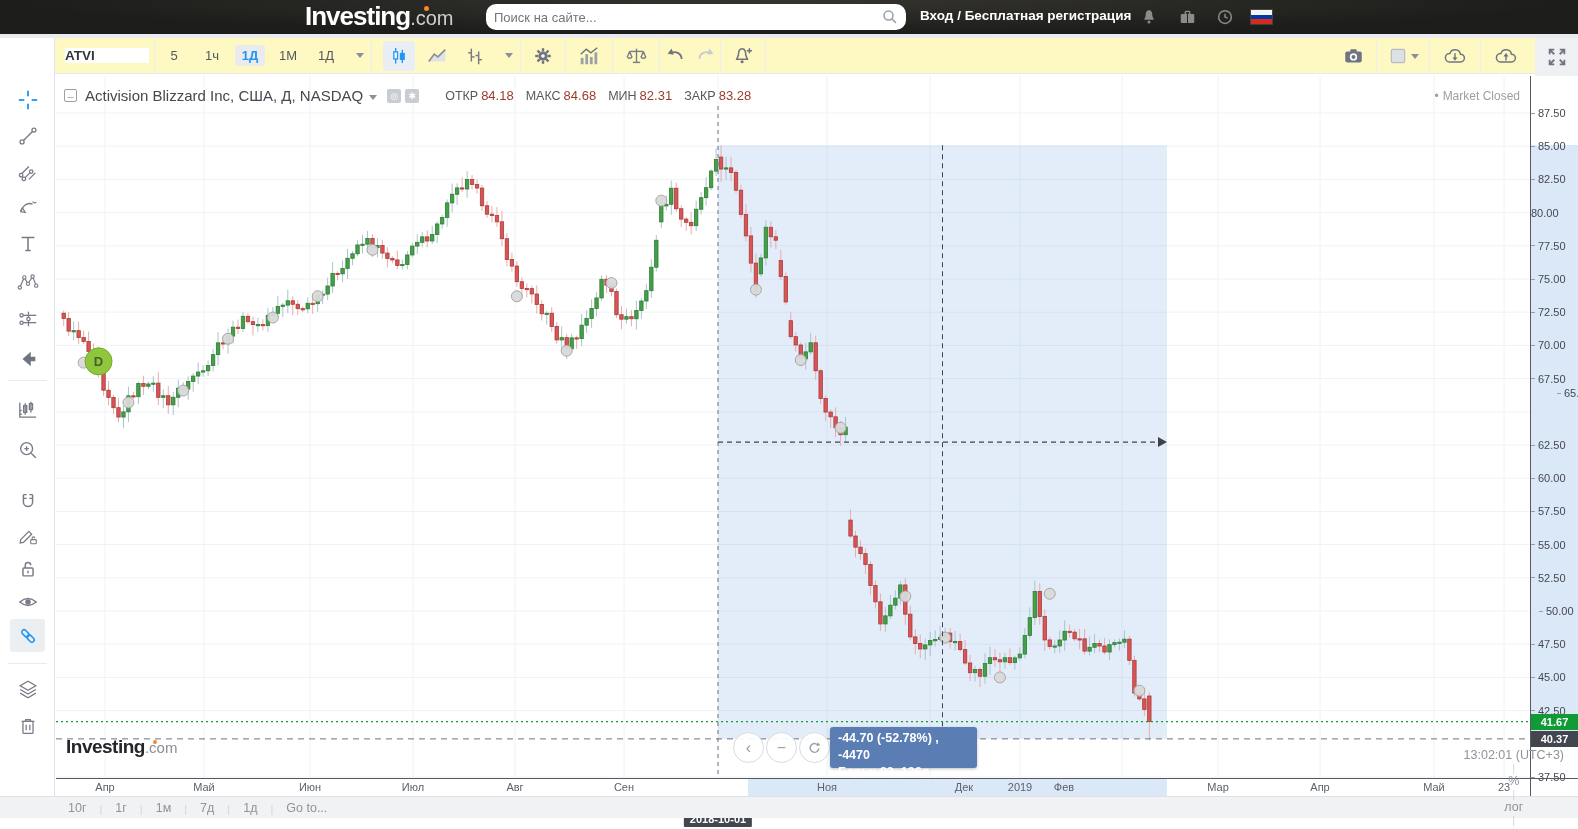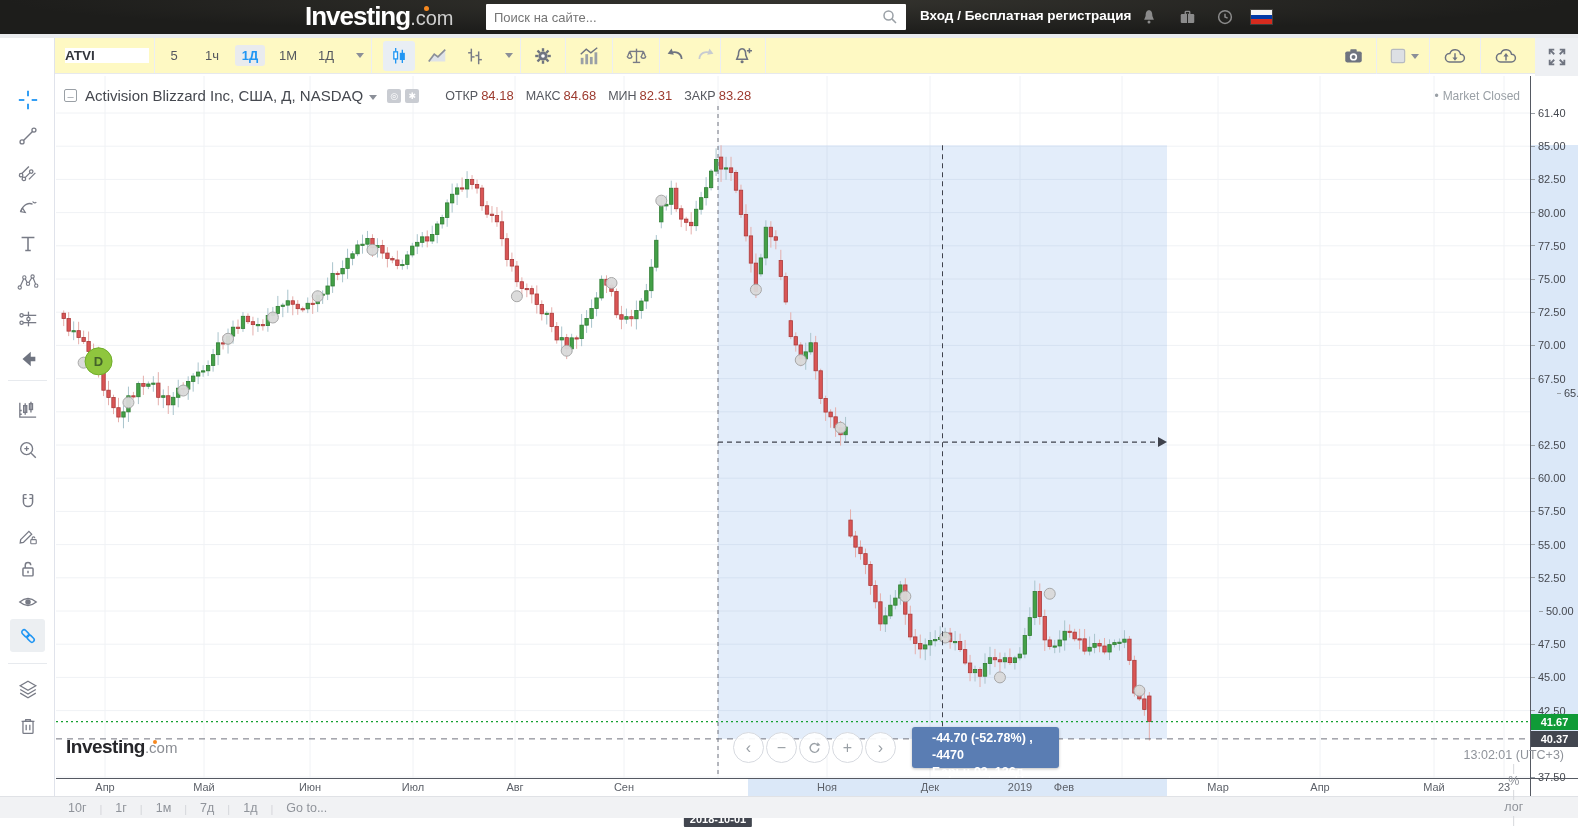--- a/index.html
+++ b/index.html
@@ -9,21 +9,21 @@
 
   
   .top-header { position:absolute; left:0; top:0; width:1578px; height:34px;
     background:radial-gradient(ellipse at 50% 0%, #35342f 0%, #1d1d1b 70%); z-index:30; }
   .logo { position:absolute; left:305px; top:1px; color:#fff; font-weight:bold;
     font-size:26px; letter-spacing:-1px; }
   .logo .dom { font-weight:normal; font-size:20px; color:#cfcfcf; letter-spacing:0; }
   .logo .idot { position:absolute; width:5px; height:5px; border-radius:50%;
     background:#f6881f; left:119px; top:5px; }
   .searchbox { position:absolute; left:486px; top:4px; width:420px; height:26px;
-    background:#fff; border-radius:1px; display:flex; align-items:center; }
+    background:#fff; border-radius:10px; display:flex; align-items:center; }
   .searchbox input { flex:1; border:none; outline:none; background:transparent;
     font-size:13px; color:#333; padding:0 8px; font-family:inherit; }
   .searchbox svg { margin-right:7px; }
   .login-link { position:absolute; left:920px; top:8px; color:#fff; font-size:13.5px;
     font-weight:bold; text-decoration:none; }
   .hdr-ico { position:absolute; top:8px; }
   .flag { position:absolute; left:1251px; top:10px; width:21px; height:14px;
     box-shadow:0 0 0 1px rgba(255,255,255,.15); }
   .flag div { height:4.66px; }
   .gap-strip { position:absolute; left:0; top:34px; width:1578px; height:4px; background:#e9ebee; }
@@ -79,23 +79,23 @@
   .watermark { position:absolute; left:10px; top:660px; z-index:7; font-weight:bold;
     font-size:19px; color:#26262a; letter-spacing:-0.5px; }
   .watermark .dom { font-weight:normal; font-size:15px; color:#8a8d93; letter-spacing:0; }
   .watermark .idot { position:absolute; width:4px; height:4px; border-radius:50%;
     background:#f6881f; left:87px; top:4px; }
 
   .zoom-controls { position:absolute; left:675px; top:656px; display:flex; z-index:8; }
   .zoom-btn { width:31px; height:31px; border-radius:50%; border:1px solid #d7dae0;
     background:rgba(255,255,255,.92); color:#9aa0a6; font-size:16px; display:flex;
     align-items:center; justify-content:center; margin-left:2px; cursor:pointer; }
-  .measure-tooltip { position:absolute; left:856px; top:651px; width:147px; height:41px;
+  .measure-tooltip { position:absolute; left:774px; top:651px; width:147px; height:41px;
     background:#5a7db3; border-radius:3px; z-index:9; color:#fff; font-size:12.5px;
-    font-weight:bold; padding:3px 20px; line-height:17px; box-shadow:0 1px 3px rgba(0,0,0,.25); }
+    font-weight:bold; padding:3px 8px; line-height:17px; box-shadow:0 1px 3px rgba(0,0,0,.25); }
 
   
   .price-axis { position:absolute; left:1531px; top:76px; width:47px; height:720px;
     background:#fff; z-index:5; font-size:11px; color:#45484f; cursor:ns-resize; }
   .axis-tint { position:absolute; left:0; top:69px; width:47px; height:594px; background:#dbe8f8; }
   .tick { position:absolute; left:0; display:flex; align-items:center; height:12px; }
   .tick .dash { width:4px; height:1px; background:#9aa0a6; margin-right:3px; }
   .price-label { position:absolute; left:0; width:47px; height:16px; color:#fff;
     font-size:11px; font-weight:bold; display:flex; align-items:center; justify-content:center; z-index:3; }
   .price-label.current { top:638px; background:#109b37; }
@@ -1047,31 +1047,31 @@
 
   <div class="pane-border-r"></div>
   <div class="pane-border-b"></div>
 
   <div class="price-axis" id="price-axis">
     <div class="axis-tint"></div>
     <div class="price-label current">41.67</div>
     <div class="price-label cross">40.37</div>
   <div class="tick" style="top: 31px;">
         <span class="dash"></span>
-        <span>61.40</span>
+        <span>87.50</span>
       </div>
       <div class="tick" style="top: 64.2px;">
         <span class="dash"></span>
         <span>85.00</span>
       </div>
       <div class="tick" style="top: 97.4px;">
         <span class="dash"></span>
         <span>82.50</span>
       </div>
-      <div class="tick" style="top: 130.6px;">
+      <div class="tick" style="top: 130.6px; flex-direction: column;">
         <span class="dash"></span>
         <span>80.00</span>
       </div>
       <div class="tick" style="top: 163.8px;">
         <span class="dash"></span>
         <span>77.50</span>
       </div>
       <div class="tick" style="top: 197px;">
         <span class="dash"></span>
         <span>75.00</span>
@@ -1137,21 +1137,21 @@
   <div class="time-axis" id="time-axis">
     <div class="time-tint"></div>
   <div class="time-lab" style="left: 49px;">Апр</div>
       <div class="time-lab" style="left: 148px;">Май</div>
       <div class="time-lab" style="left: 254px;">Июн</div>
       <div class="time-lab" style="left: 357px;">Июл</div>
       <div class="time-lab" style="left: 459px;">Авг</div>
       <div class="time-lab" style="left: 568px;">Сен</div>
       <div class="date-chip" style="left: 662px; margin-top: 32px;">2018-10-01</div>
       <div class="time-lab" style="left: 771px;">Ноя</div>
-      <div class="time-lab" style="left: 874px;">Дек</div>
+      <div class="time-lab" style="left: 908px;">Дек</div>
       <div class="time-lab" style="left: 964px;">2019</div>
       <div class="time-lab" style="left: 1008px; text-align: center;">Фев</div>
       <div class="time-lab" style="left: 1162px;">Мар</div>
       <div class="time-lab" style="left: 1264px;">Апр</div>
       <div class="time-lab" style="left: 1378px;">Май</div>
       <div class="time-lab" style="left: 1448px;">23</div>
     </div>
 
   <div class="footer">
     <div class="left">

